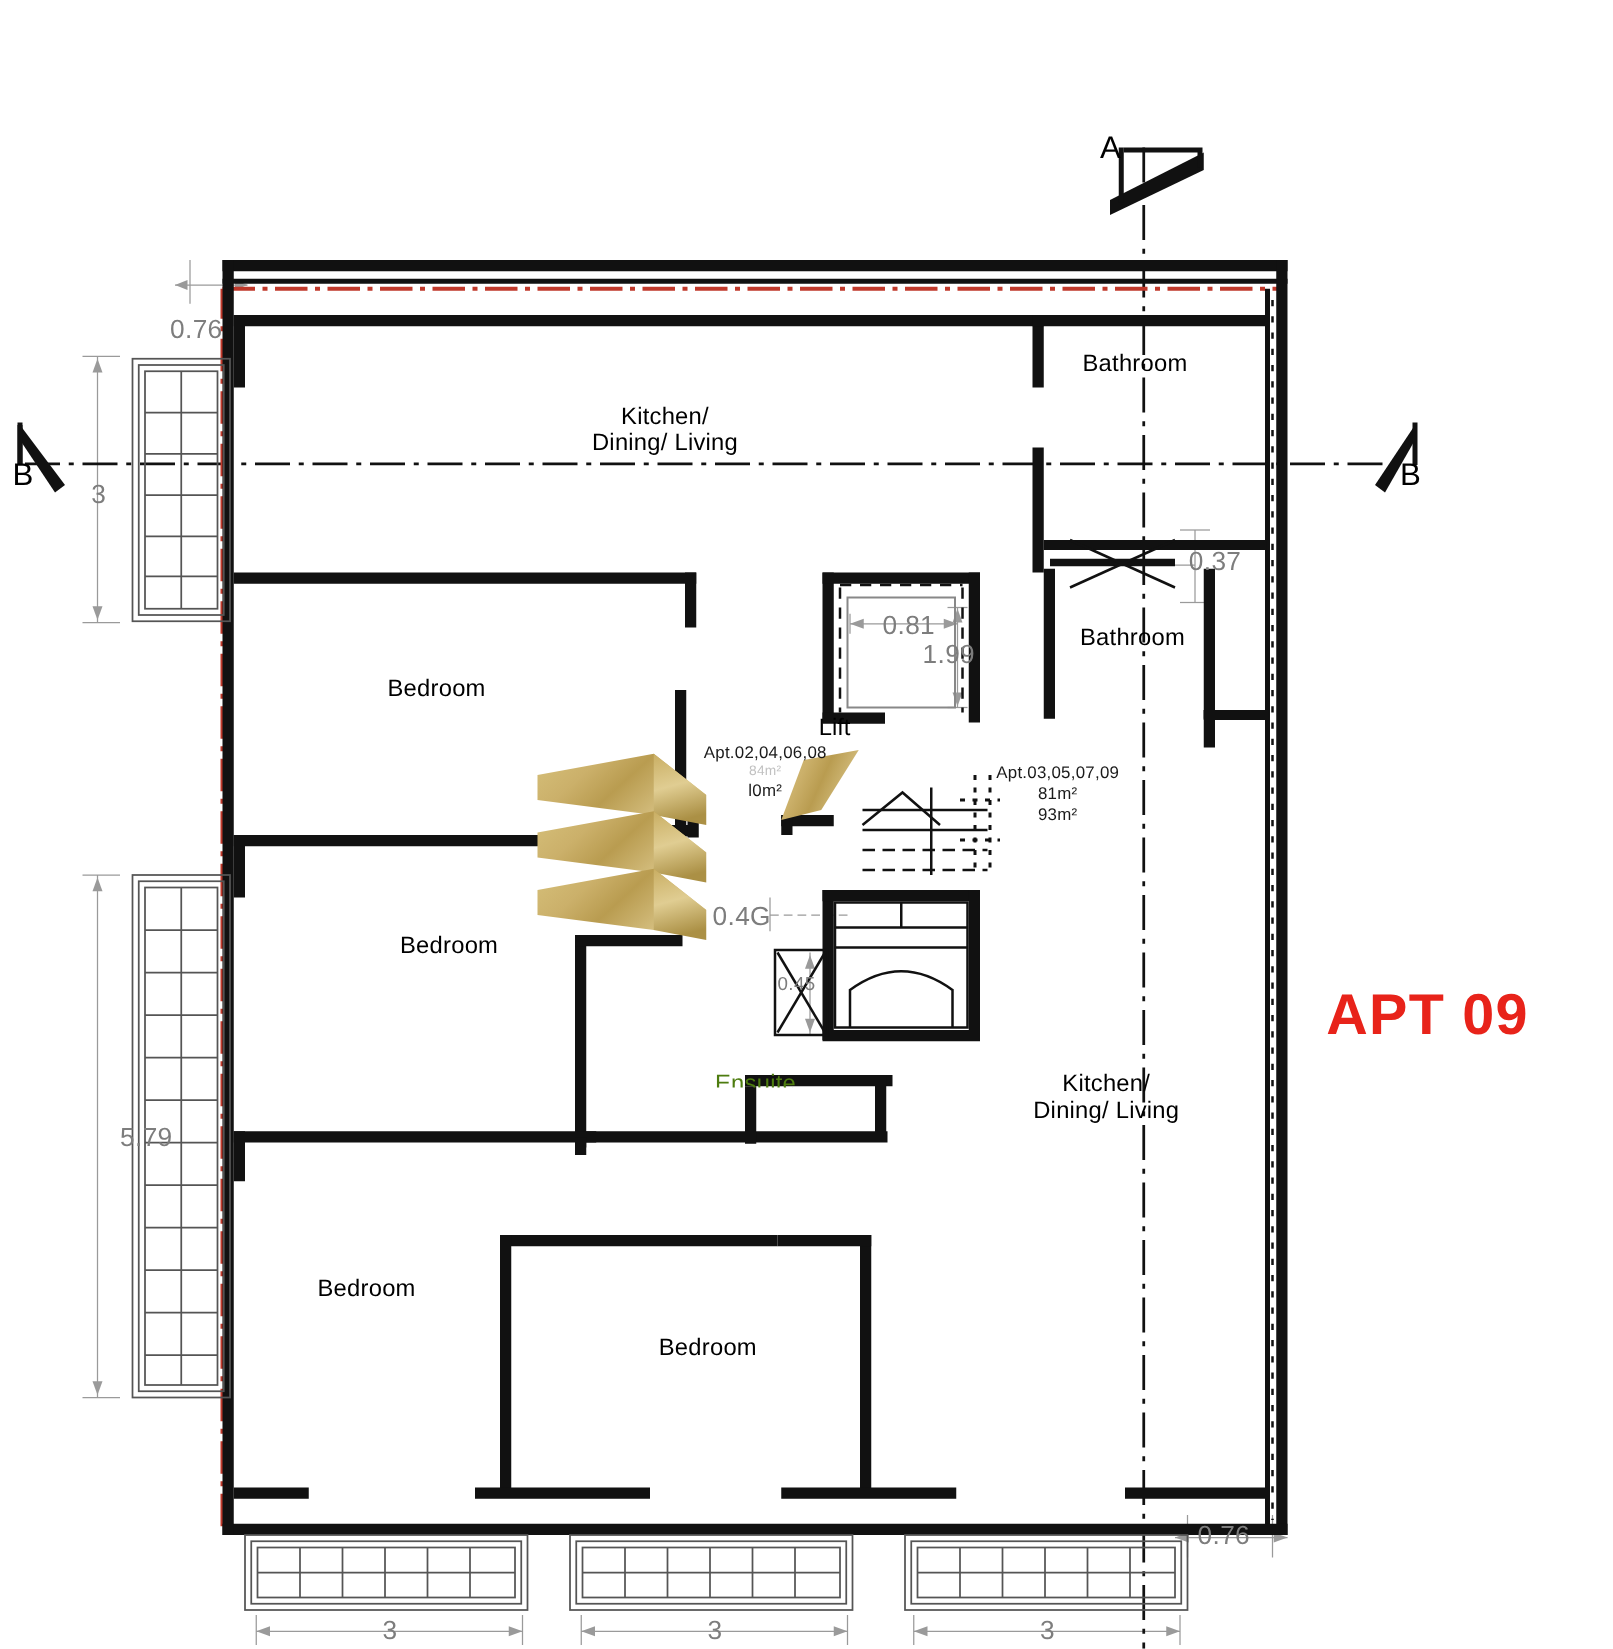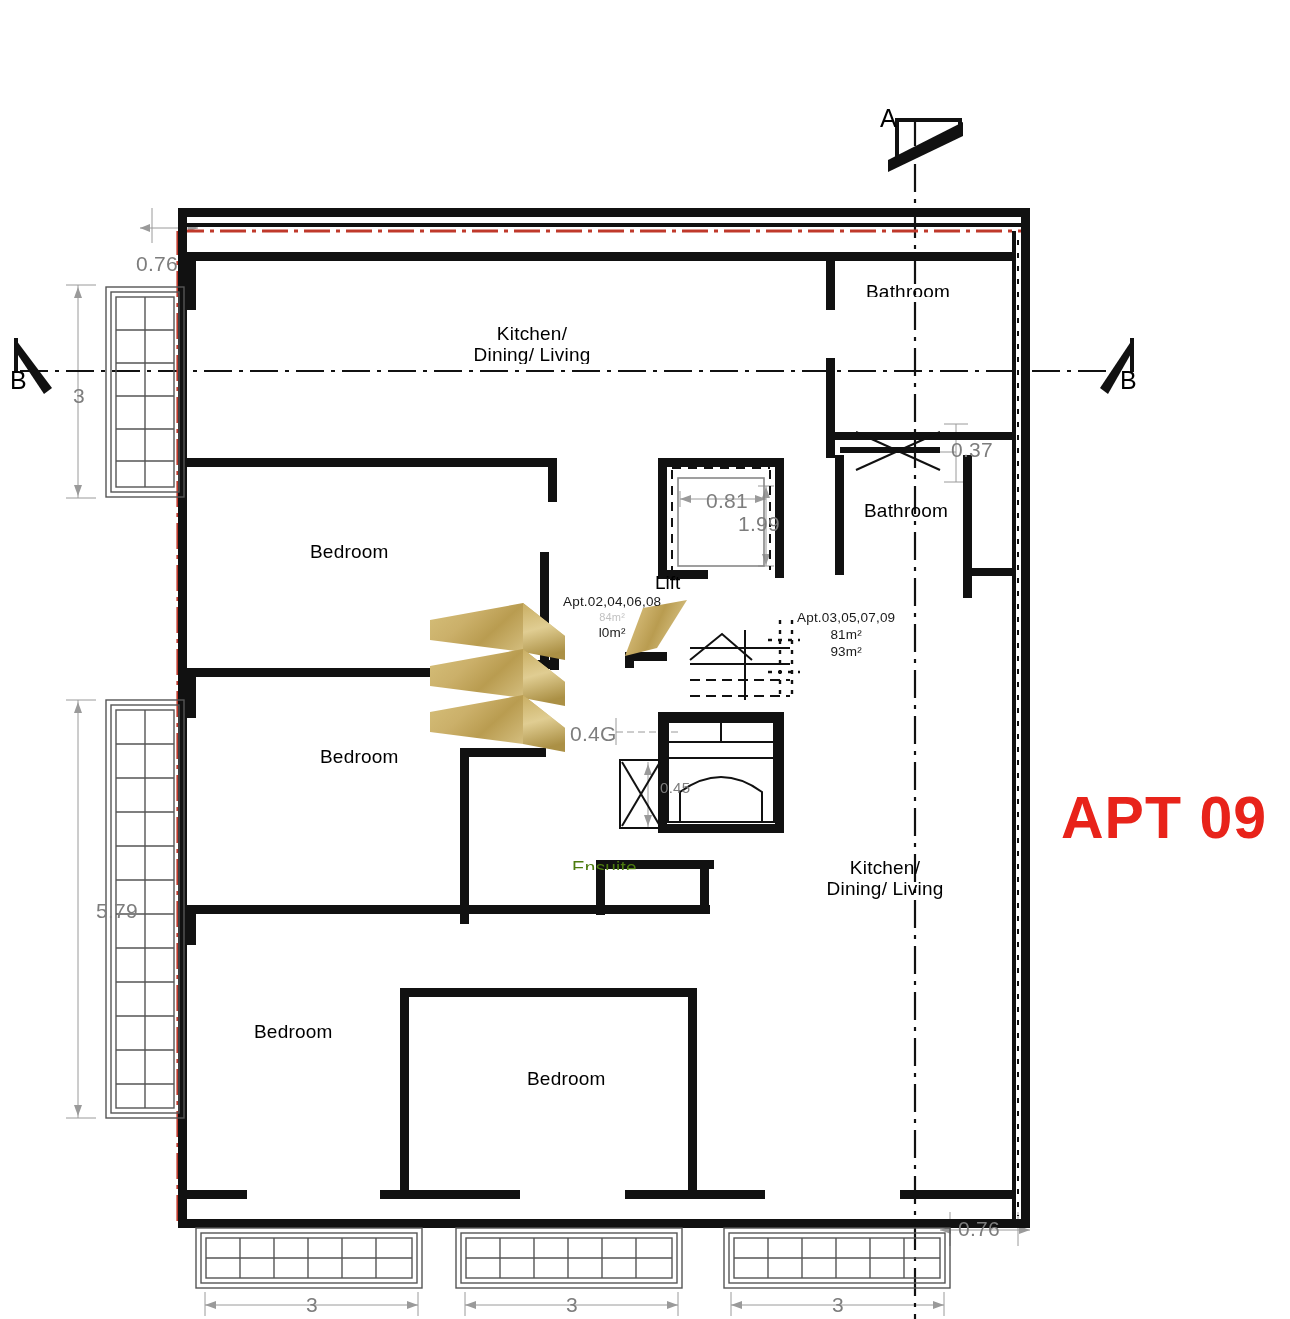--- a/index.html
+++ b/index.html
@@ -39,21 +39,21 @@
     font-size: 19px;
     letter-spacing: .2px;
     text-align: center;
   }
   .room-label .ln { display: block; line-height: 1.12; }
   .dim-label {
     font-size: 21px;
     color: #7d7d7d;
     letter-spacing: .3px;
   }
-  .dim-label.small { font-size: 15px; margin-left: 38px; }
+  .dim-label.small { font-size: 15px; }
   .apt-note {
     font-size: 13.5px;
     color: #1a1a1a;
     text-align: center;
     line-height: 1.25;
     letter-spacing: .2px;
   }
   .apt-note .sub { display: block; }
   .apt-note .faded {
     display: block;
@@ -61,21 +61,21 @@
     font-size: 11px;
     opacity: .55;
   }
   .section-letter {
     font-size: 25px;
     color: #000;
     font-family: "Liberation Sans", sans-serif;
   }
   .apt-badge {
     position: absolute;
-    font-size: 59px;
+    font-size: 46px;
     font-weight: bold;
     color: #e8231a;
     letter-spacing: 1px;
     font-family: "Liberation Sans", sans-serif;
   }
   .lift-label { font-size: 19px; }
   .watermark {
     position: absolute;
     pointer-events: none;
   }

